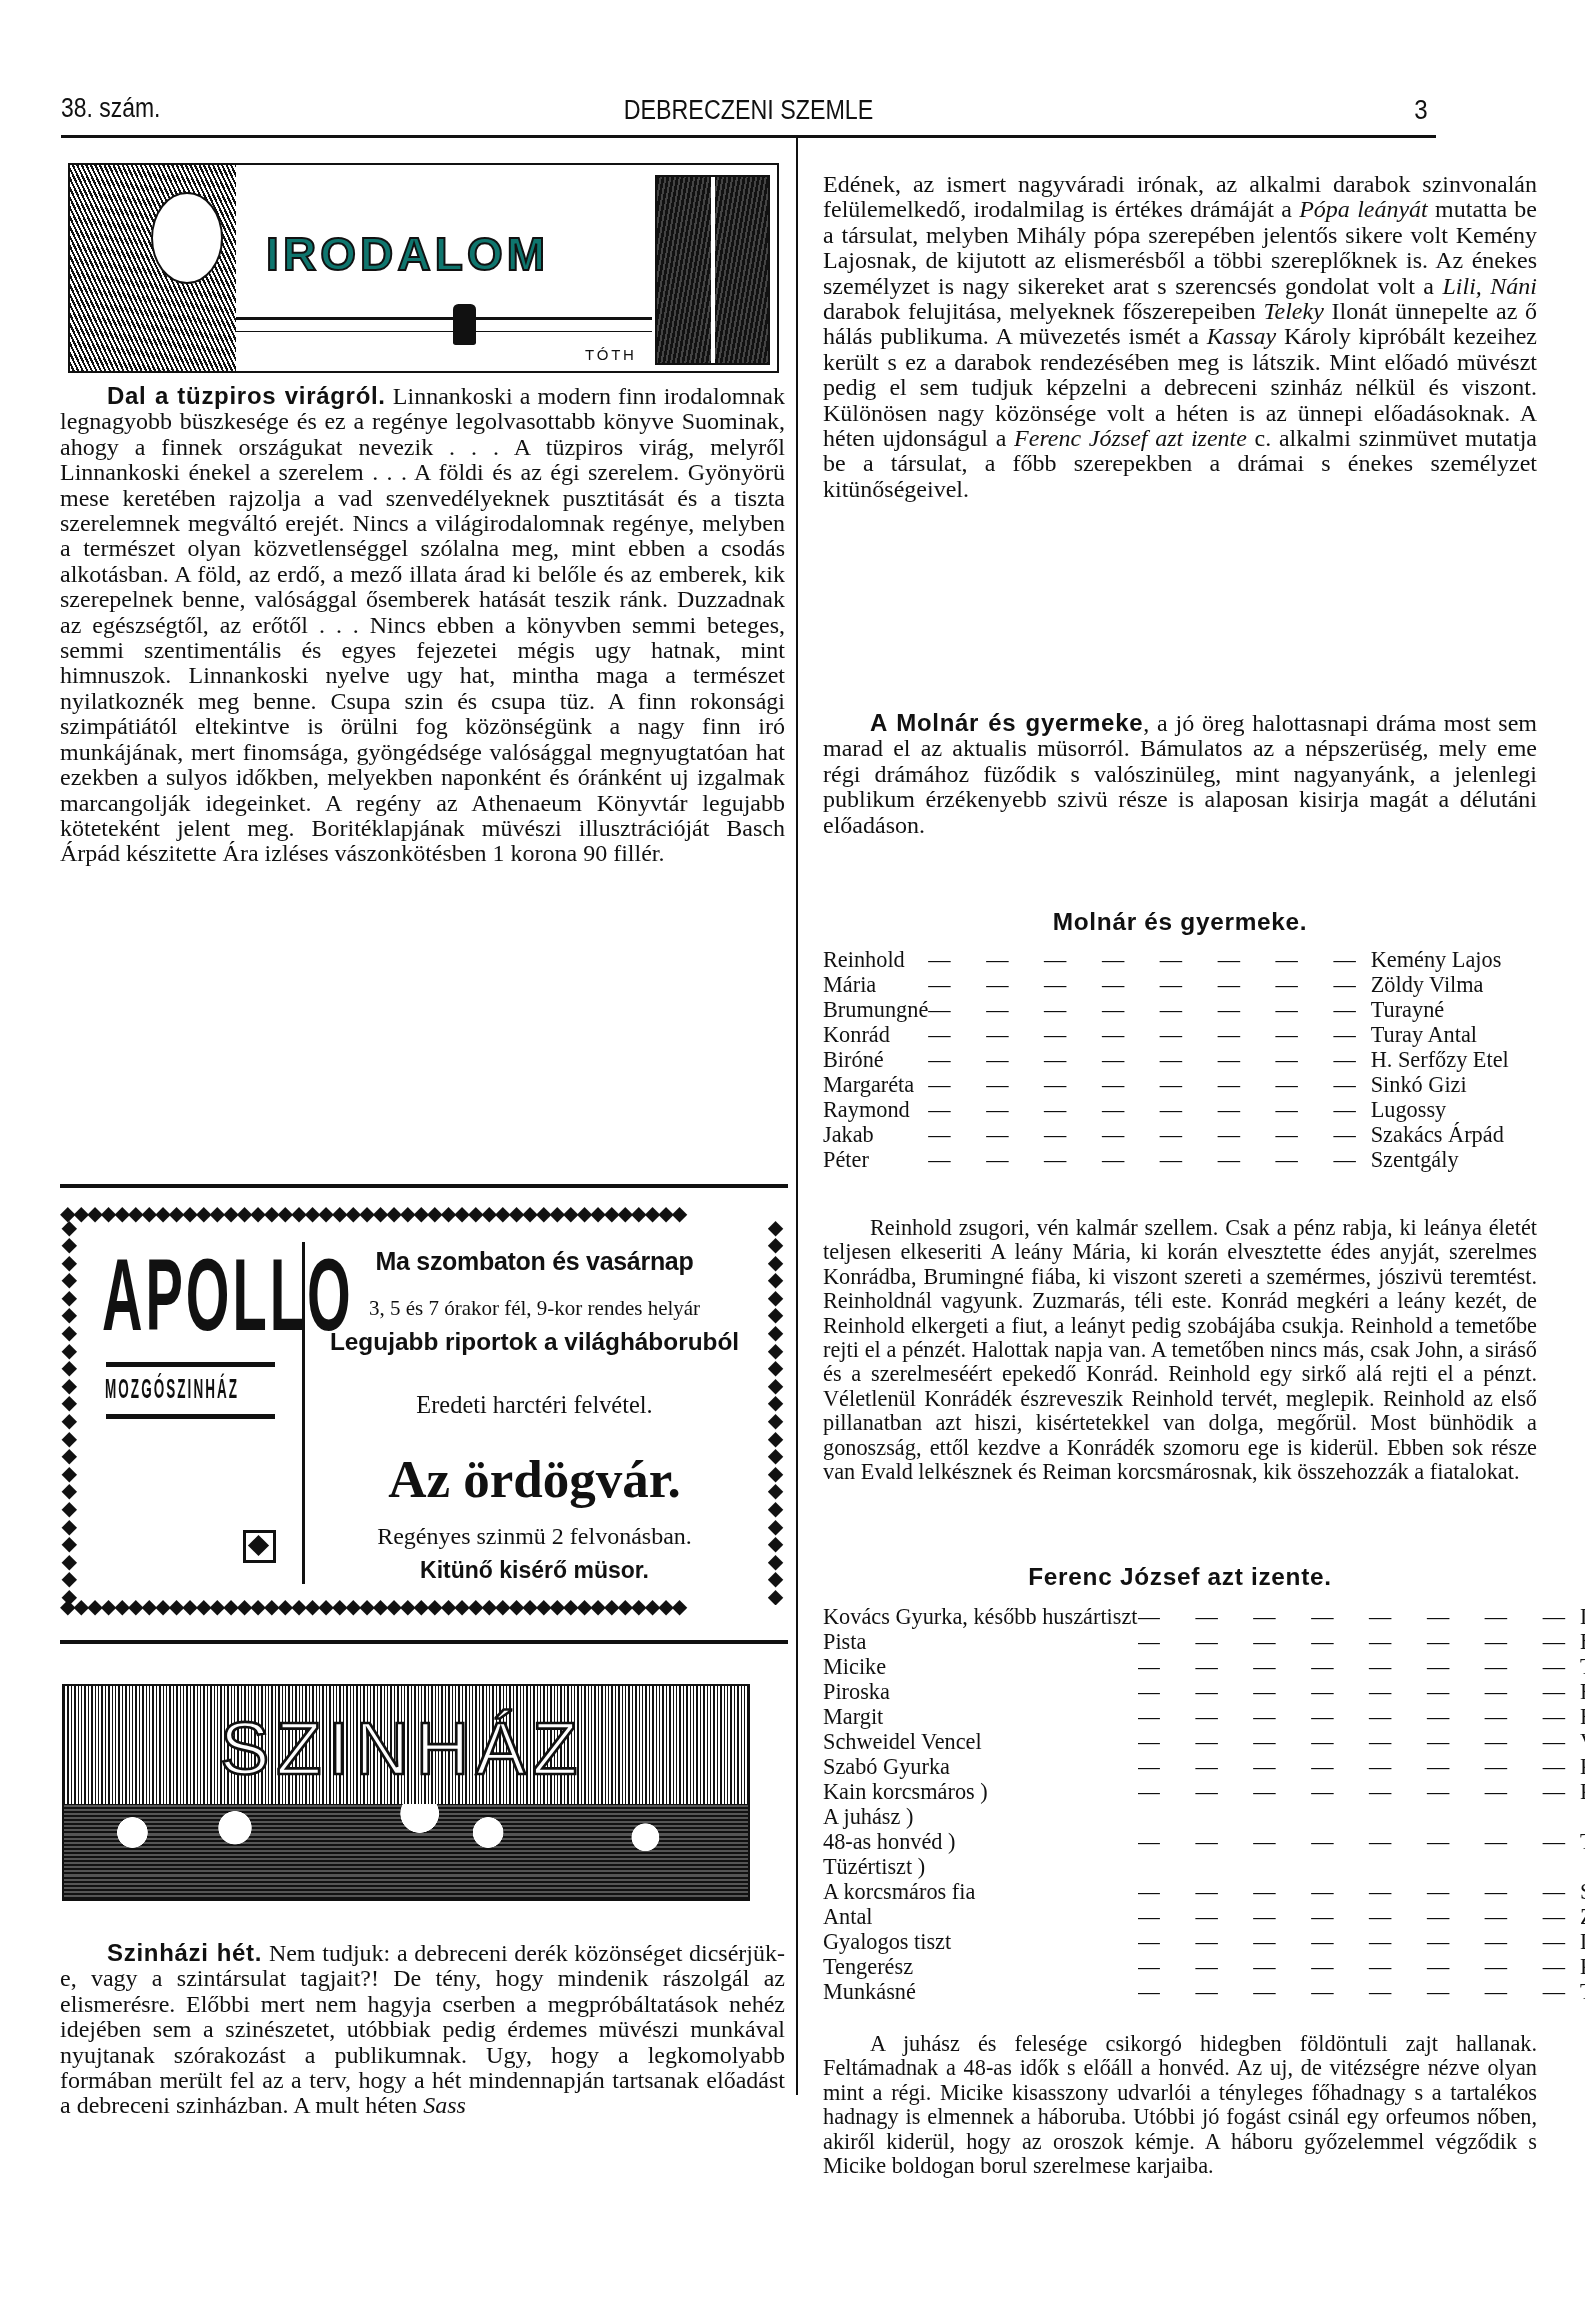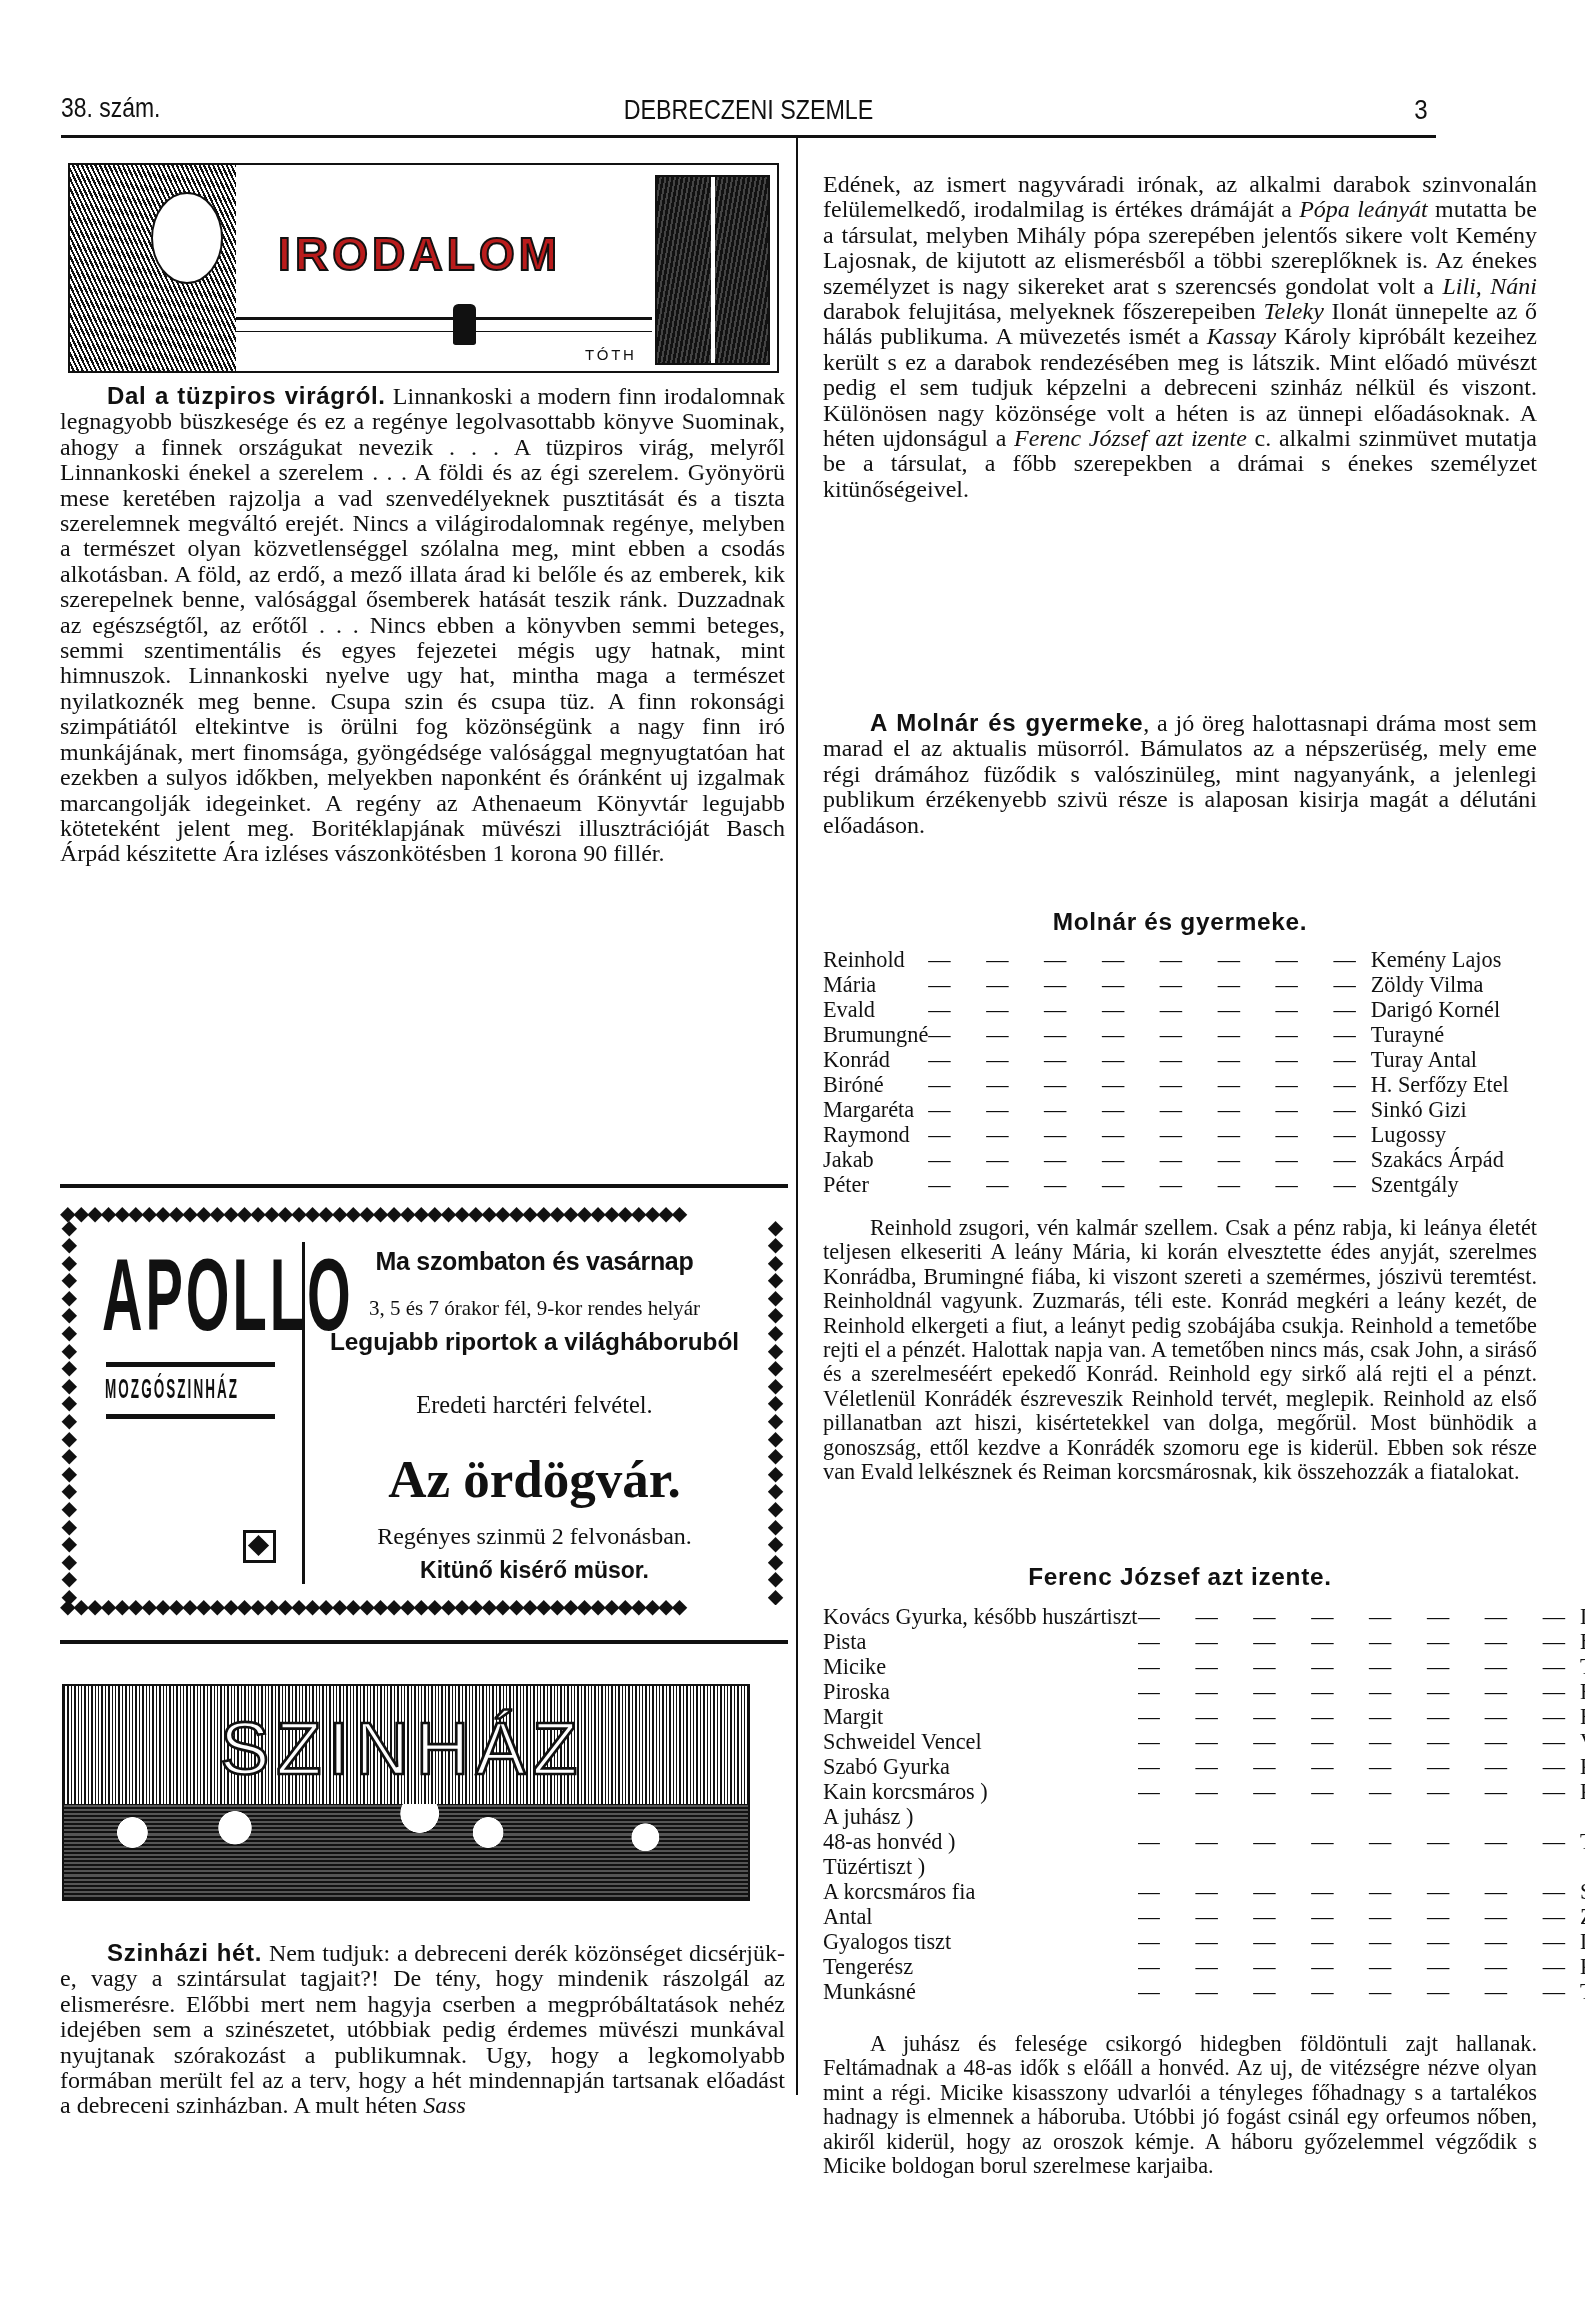--- a/index.html
+++ b/index.html
@@ -27,21 +27,21 @@
   .banner-irodalom { position: absolute; left: 68px; top: 163px; width: 711px; height: 210px; border: 2px solid #111; background: #fff; overflow: hidden; }
   .banner-irodalom .man { position: absolute; left: 0; top: 0; width: 166px; height: 210px; background:
       repeating-linear-gradient(65deg, #111 0 2px, #fff 2px 4.1px); }
   .banner-irodalom .man::after { content: ""; position: absolute; left: 81px; top: 27px; width: 68px; height: 88px; border-radius: 50%; background: #fff; border: 2px solid #111; }
   .banner-irodalom .shelf { position: absolute; right: 6.8px; top: 10.2px; width: 115px; height: 190px; background:
       repeating-linear-gradient(100deg, #111 0 2.7px, #444 2.7px 4.7px); border: 2px solid #111; }
   .banner-irodalom .shelf::before { content: ""; position: absolute; left: 54px; top: 0; width: 4.1px; height: 100%; background: #fff; }
   .banner-irodalom .desk { position: absolute; left: 166px; right: 125px; top: 152px; height: 2.7px; background: #111; }
   .banner-irodalom .desk2 { position: absolute; left: 166px; right: 125px; top: 166px; height: 1.4px; background: #111; }
   .banner-irodalom .ink { position: absolute; left: 383px; top: 139px; width: 23px; height: 41px; background: #111; border-radius: 5.4px 5.4px 2.7px 2.7px; }
-  .banner-irodalom .word { position: absolute; left: 208px; top: 62px; font-family: "Liberation Sans", sans-serif; font-size: 46px; letter-spacing: 4.1px; color: #b91c1c; -webkit-text-stroke: 2px #111; font-weight: bold; }
+  .banner-irodalom .word { position: absolute; left: 196px; top: 62px; font-family: "Liberation Sans", sans-serif; font-size: 46px; letter-spacing: 4.1px; color: #0f766e; -webkit-text-stroke: 2px #111; font-weight: bold; }
   .banner-irodalom .sig { position: absolute; left: 515px; top: 181px; font-family: "Liberation Sans", sans-serif; font-size: 15px; letter-spacing: 2.7px; }
 
   
   .ad-rule-top { position: absolute; left: 60px; top: 1184px; width: 728px; height: 4.1px; background: #111; }
   .ad-rule-bottom { position: absolute; left: 60px; top: 1640px; width: 728px; height: 4.1px; background: #111; }
   .apollo { position: absolute; left: 60px; top: 1205px; width: 728px; height: 413px; }
   .apollo .diamonds { position: absolute; font-size: 20.3px; line-height: 17.6px; color: #111; letter-spacing: -2px; white-space: nowrap; overflow: hidden; font-family: "DejaVu Sans", sans-serif; }
   .apollo .d-top { left: 0; top: 0; width: 728px; height: 20.3px; }
   .apollo .d-bottom { left: 0; bottom: 0; width: 728px; height: 20.3px; }
   .apollo .d-left { left: 1.4px; top: 13.5px; width: 20.3px; height: 386px; white-space: normal; word-break: break-all; letter-spacing: 0; line-height: 17.6px; }
@@ -154,25 +154,20 @@
           <td class="role">Reinhold</td>
           <td class="dash"> — — — — — — — —</td>
           <td class="actor">Kemény Lajos</td>
         </tr>
         <tr>
           <td class="role">Mária</td>
           <td class="dash"> — — — — — — — —</td>
           <td class="actor">Zöldy Vilma</td>
         </tr>
         <tr>
-          <td class="role">Evald</td>
-          <td class="dash"> — — — — — — — —</td>
-          <td class="actor">Darigó Kornél</td>
-        </tr>
-        <tr>
           <td class="role">Brumungné</td>
           <td class="dash"> — — — — — — — —</td>
           <td class="actor">Turayné</td>
         </tr>
         <tr>
           <td class="role">Konrád</td>
           <td class="dash"> — — — — — — — —</td>
           <td class="actor">Turay Antal</td>
         </tr>
         <tr>

